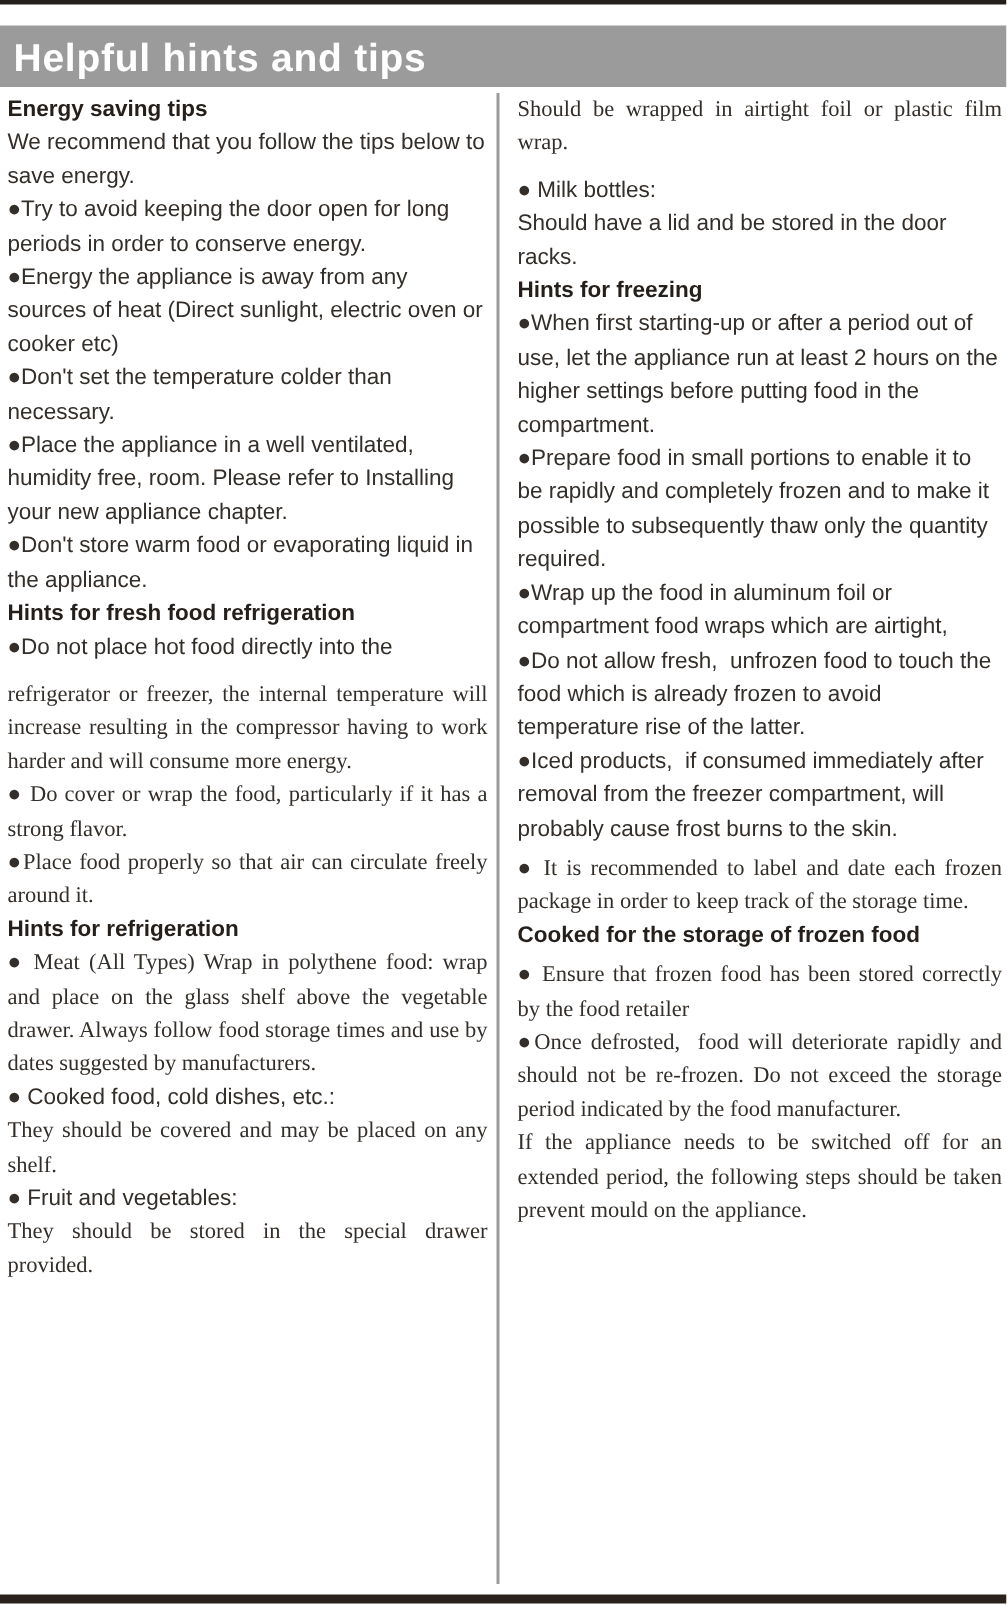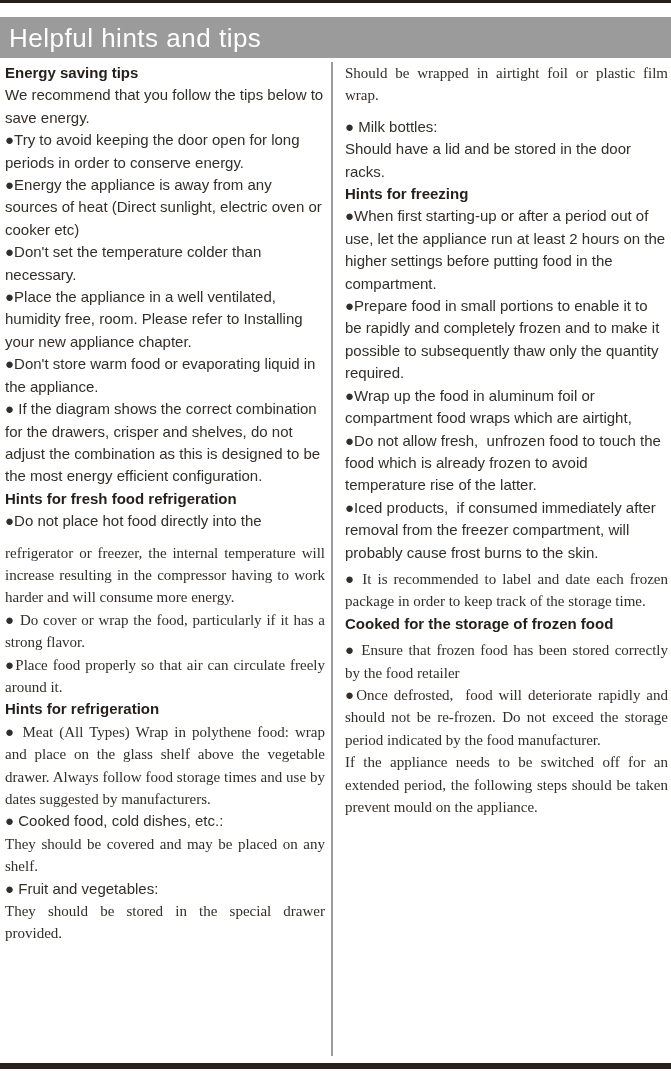--- a/index.html
+++ b/index.html
@@ -15,21 +15,21 @@
     position: absolute; top: 0; left: 0;
     width: 671px; height: 3px; background: #241f1b;
   }
   .title-band {
     position: absolute; top: 17px; left: 0;
     width: 671px; height: 41px;
     background: #9b9b9b;
     display: flex; align-items: center;
   }
   .title-band .t {
-    color: #ffffff; font-weight: normal;
+    color: #ffffff; font-weight: bold;
     font-size: 26px; letter-spacing: 0.5px;
     padding-left: 9px;
     line-height: 1;
   }
   .content {
     position: absolute; top: 62px; left: 0;
     width: 671px; height: 994px;
     display: flex;
     overflow: hidden;
   }
@@ -62,21 +62,20 @@
 <div class="content">
 
   <div class="col left">
     <h3>Energy saving tips</h3>
     <p>We recommend that you follow the tips below to save energy.</p>
     <p>●Try to avoid keeping the door open for long periods in order to conserve energy.</p>
     <p>●Energy the appliance is away from any sources of heat (Direct sunlight, electric oven or cooker etc)</p>
     <p>●Don't set the temperature colder than necessary.</p>
     <p>●Place the appliance in a well ventilated, humidity free, room. Please refer to Installing your new appliance chapter.</p>
     <p>●Don't store warm food or evaporating liquid in the appliance.</p>
-    <p>● If the diagram shows the correct combination for the drawers, crisper and shelves, do not adjust the combination as this is designed to be the most energy efficient configuration.</p>
     <h3>Hints for fresh food refrigeration</h3>
     <p>●Do not place hot food directly into the</p>
     <p class="j gt">refrigerator or freezer, the internal temperature will increase resulting in the compressor having to work harder and will consume more energy.</p>
     <p class="j">● Do cover or wrap the food, particularly if it has a strong flavor.</p>
     <p class="j">●Place food properly so that air can circulate freely around it.</p>
     <h3>Hints for refrigeration</h3>
     <p class="j">● Meat (All Types) Wrap in polythene food: wrap and place on the glass shelf above the vegetable drawer. Always follow food storage times and use by dates suggested by manufacturers.</p>
     <p>● Cooked food, cold dishes, etc.:</p>
     <p class="j">They should be covered and may be placed on any shelf.</p>
     <p>● Fruit and vegetables:</p>

